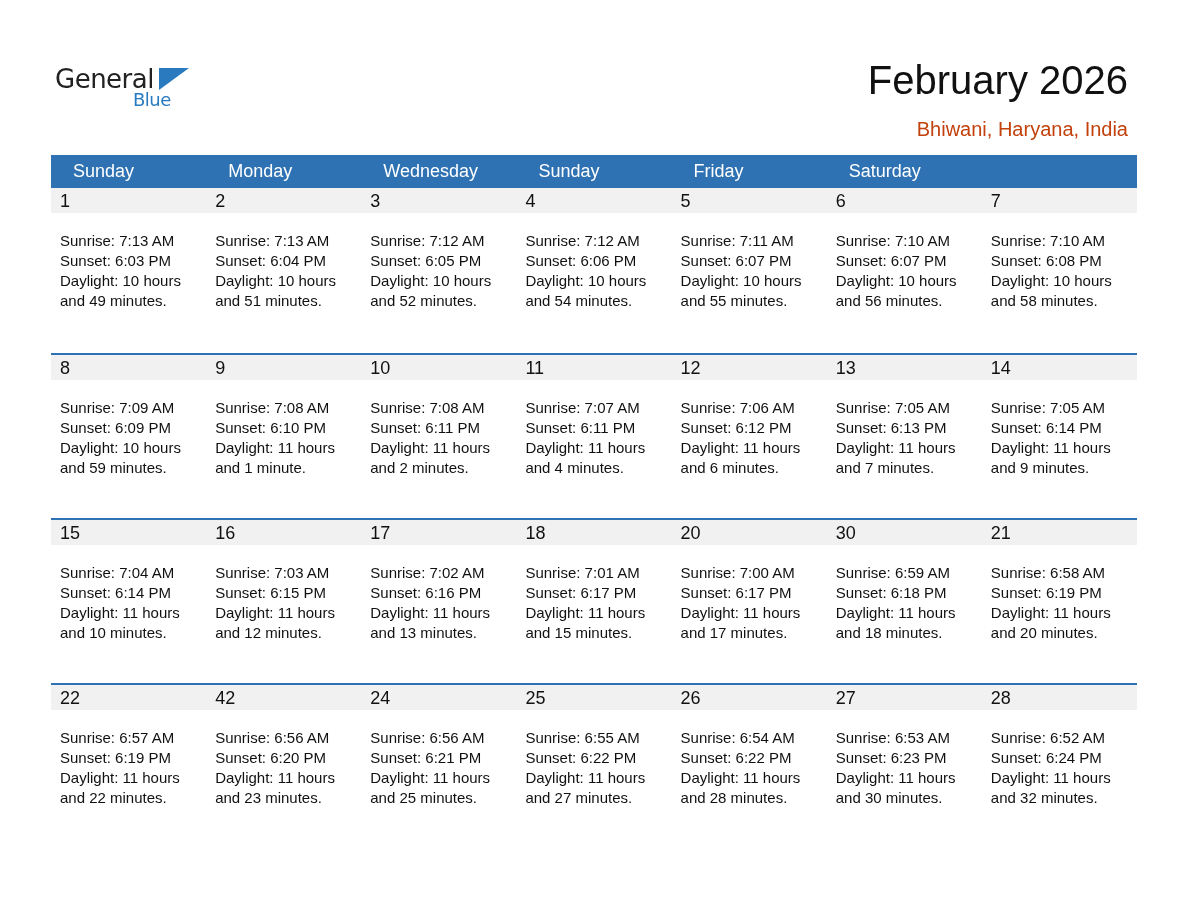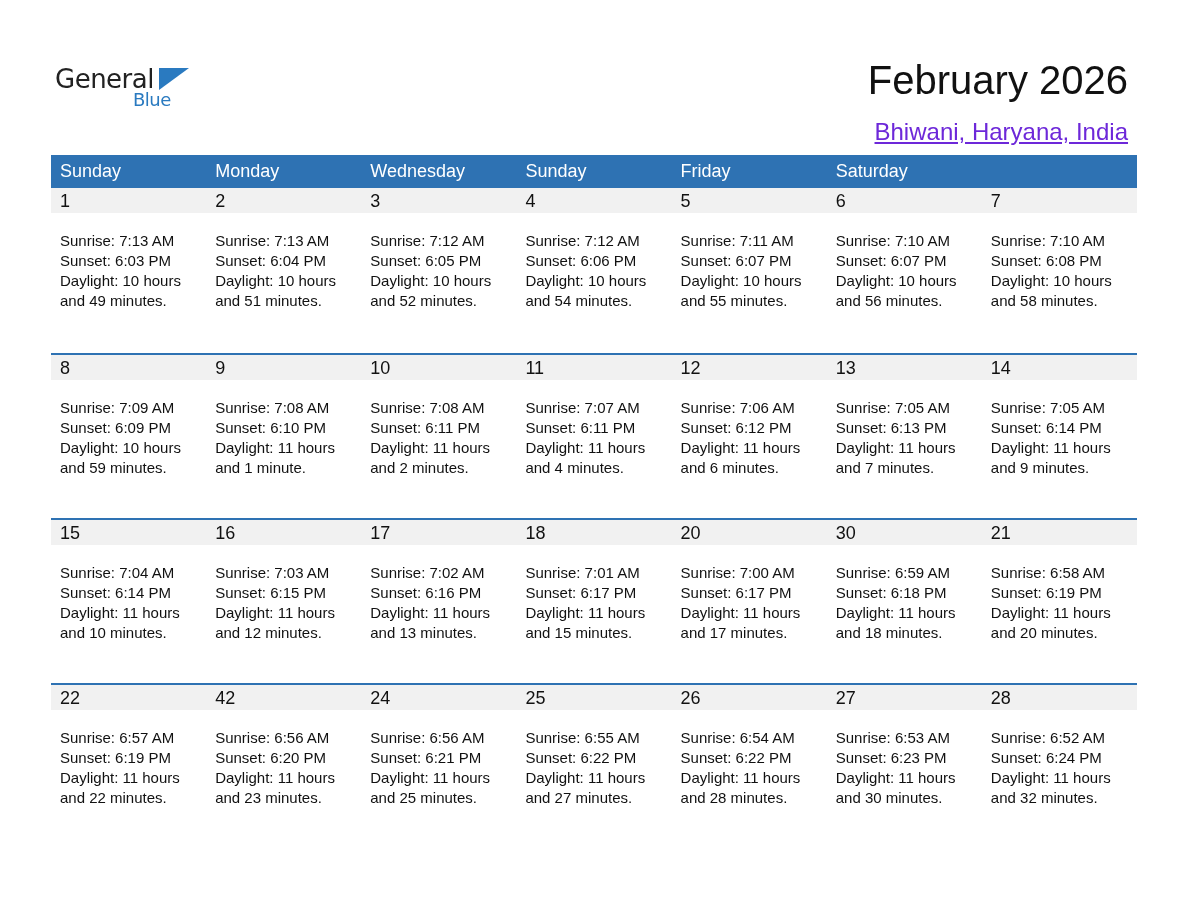--- a/index.html
+++ b/index.html
@@ -2,24 +2,24 @@
 <html><head>
   <meta charset="utf-8">
   <style>
     html, body { margin: 0; padding: 0; background: #ffffff; }
     body { width: 1188px; height: 918px; position: relative; overflow: hidden; font-family: "Liberation Sans", sans-serif; color: #111; }
     .logo { position: absolute; left: 55px; top: 64px; width: 150px; height: 60px; }
     .logo-general { position: absolute; left: 0; top: 0; font-family: "DejaVu Sans", sans-serif; font-size: 26px; color: #222; letter-spacing: -0.5px; }
     .logo-blue { position: absolute; left: 78px; top: 25px; font-family: "DejaVu Sans", sans-serif; font-size: 18px; color: #2a7ac0; letter-spacing: -0.5px; }
     .logo-tri { position: absolute; left: 104px; top: 4px; width: 0; height: 0; border-left: 30px solid #2a7ac0; border-top: 22px solid transparent; transform: scaleY(-1); }
     .title { position: absolute; right: 60px; top: 58px; font-size: 40px; color: #111; }
-    .subtitle { position: absolute; right: 60px; top: 118px; font-size: 24px; color: #6d28d9; text-decoration: underline; }
+    .subtitle { position: absolute; right: 60px; top: 118px; font-size: 20px; color: #c2410c; }
     .cal { position: absolute; left: 51px; top: 155px; width: 1086px; }
     .hdr { display: grid; grid-template-columns: repeat(7, 1fr); background: #2e72b3; height: 33px; }
-    .hdr div { color: #fff; font-size: 18px; line-height: 33px; padding-left: 9px; }
+    .hdr div { color: #fff; font-size: 18px; line-height: 33px; padding-left: 22px; }
     .week { position: relative; height: 165px; border-top: 2px solid #2e72b3; box-sizing: border-box; }
     .week.first { border-top: none; }
     .week-grid { display: grid; grid-template-columns: repeat(7, 1fr); }
     .cell { }
     .daynum { background: #f1f1f1; height: 25px; line-height: 26px; font-size: 18px; padding-left: 9px; }
     .info { padding-left: 9px; font-size: 15px; line-height: 20px; padding-top: 18px; }
   </style>
 </head>
 <body>
 

